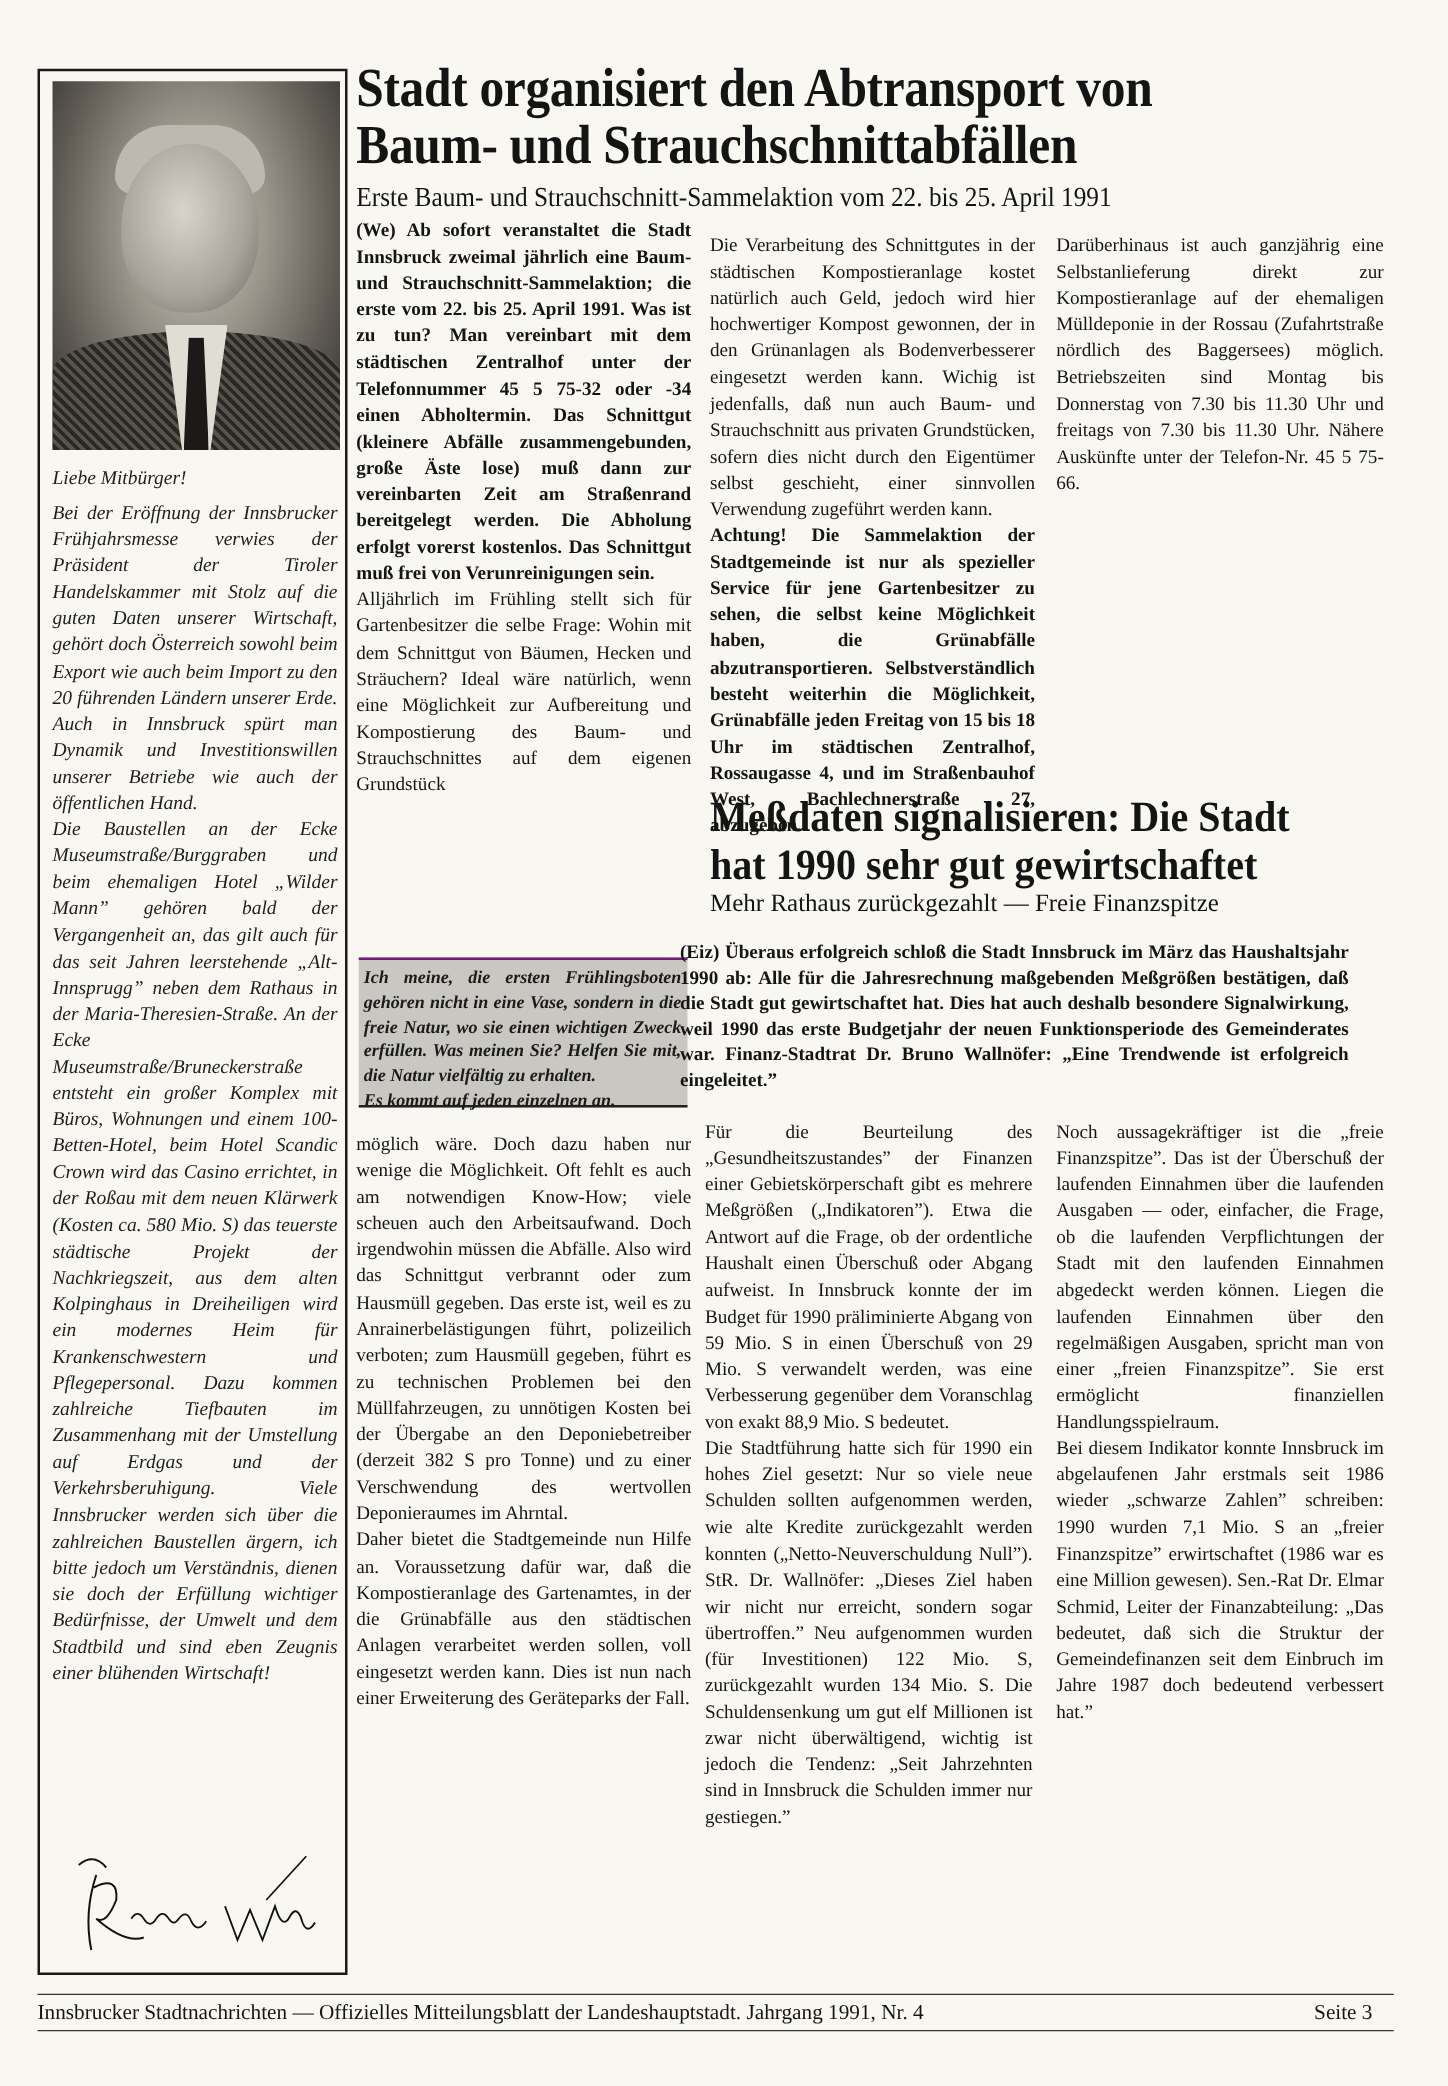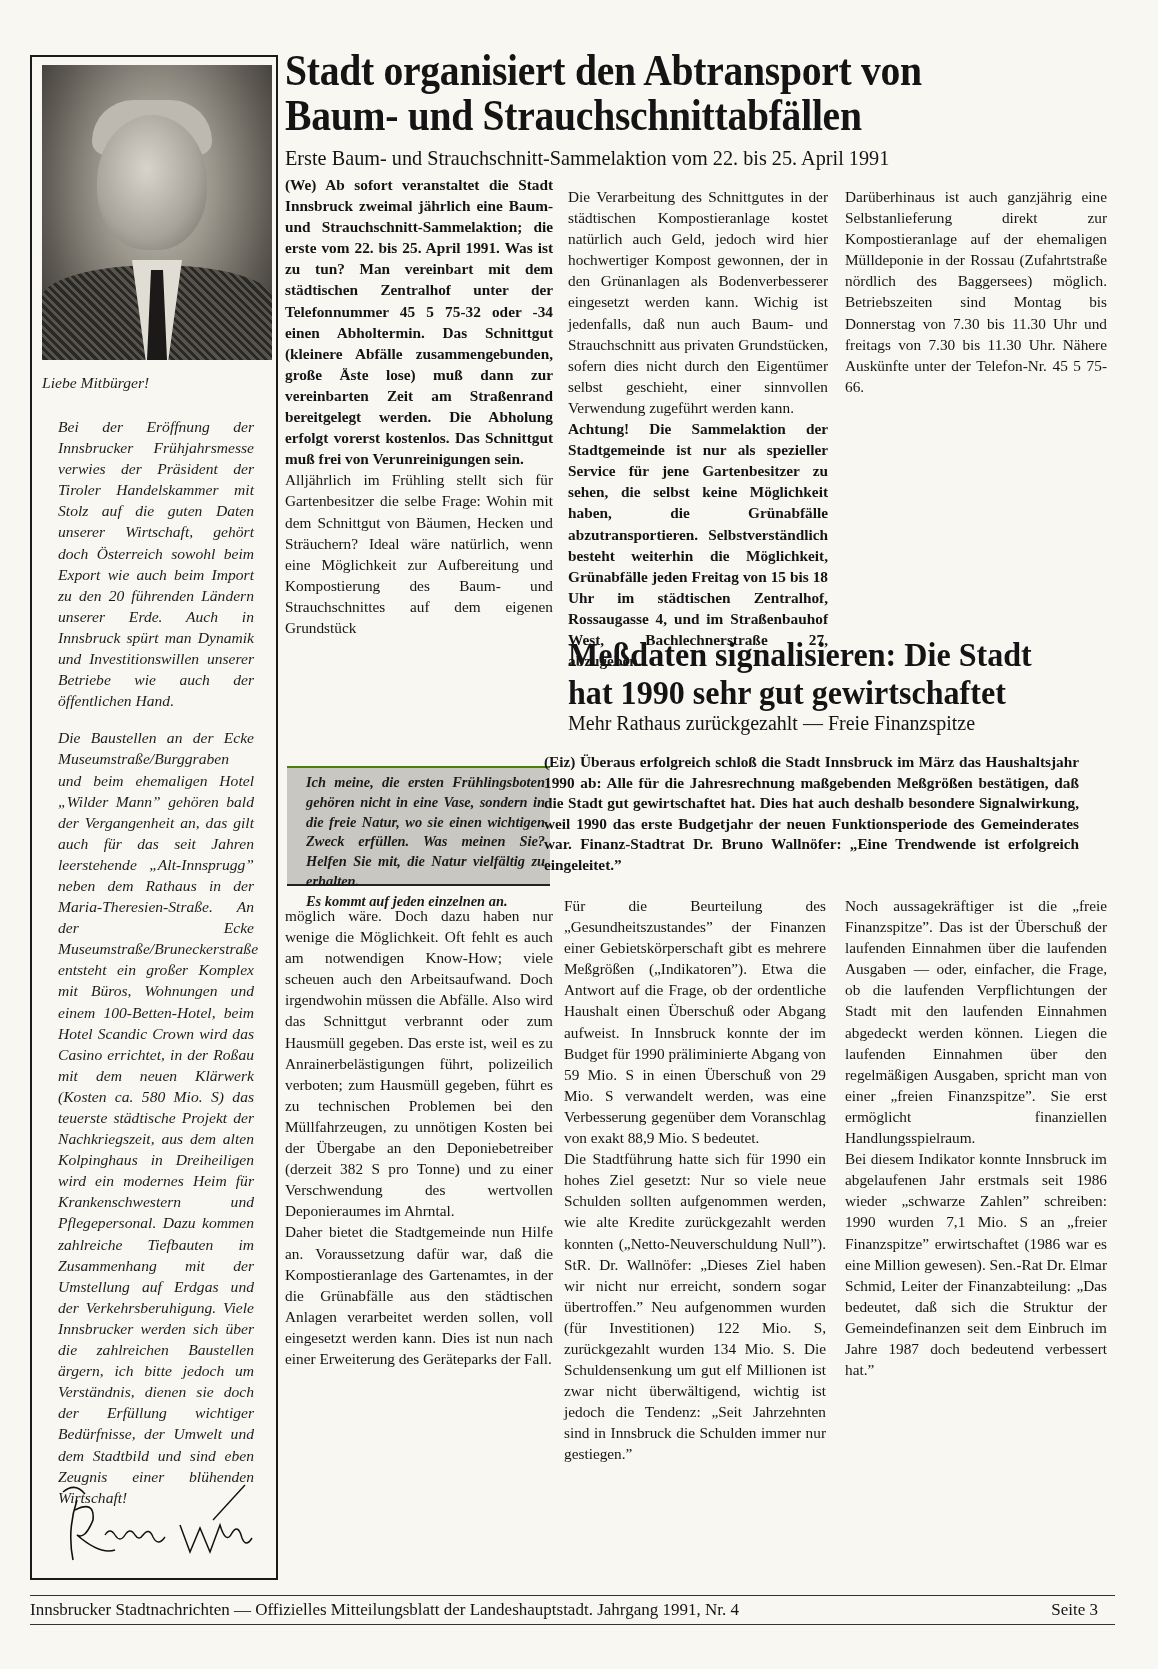--- a/index.html
+++ b/index.html
@@ -21,21 +21,21 @@
   #portrait .face { position:absolute; left:55px; top:50px; width:110px; height:135px; border-radius:50% 50% 45% 45%; background:radial-gradient(ellipse at 45% 40%, #d8d4cc 0%, #a8a39a 60%, #6d6961 100%); }
   #portrait .hair { position:absolute; left:50px; top:35px; width:120px; height:55px; border-radius:60px 60px 20px 20px; background:#bdb9b0; }
   #portrait .suit { position:absolute; left:0; top:200px; width:230px; height:110px; background:repeating-linear-gradient(45deg,#2a2825 0 3px,#56524c 3px 6px); border-radius:50% 50% 0 0 / 30% 30% 0 0; }
   #portrait .shirt { position:absolute; left:90px; top:195px; width:50px; height:110px; background:#e0ddd5; clip-path:polygon(0 0,100% 0,70% 100%,30% 100%); }
   #portrait .tie { position:absolute; left:105px; top:205px; width:20px; height:100px; background:#1c1a18; clip-path:polygon(20% 0,80% 0,100% 90%,50% 100%,0 90%); }
 
   .letter {
     left:42px; width:228px; font-family:"Liberation Serif", serif; font-style:italic;
     font-size:15.6px; line-height:21.1px; text-align:justify; color:#1d1d1d;
   }
-  .letter p { margin:16px; }
+  .letter p { margin:0; }
   #letter-greeting { top:372px; }
   #letter-body { top:400px; }
   #signature { left:45px; top:1480px; width:220px; height:90px; }
 
   
   #headline1 {
     left:285px; top:48px; width:860px; font-family:"Liberation Serif", serif; font-weight:bold;
     font-size:44px; line-height:45px; letter-spacing:-0.3px; transform:scaleX(0.9); transform-origin:left top; white-space:nowrap;
   }
   #subhead1 {
@@ -44,22 +44,22 @@
   .col { font-size:15.3px; line-height:21.1px; text-align:justify; }
   .col p { margin:0; }
   .b { font-weight:bold; }
   #colA1 { left:285px; top:174px; width:268px; }
   #colA2 { left:285px; top:905px; width:268px; }
   #colB { left:568px; top:186px; width:260px; }
   #colC { left:845px; top:186px; width:262px; }
 
   #quote-box {
     left:287px; top:766px; width:263px; height:120px;
-    background:#c9c7c1; border-top:2px solid #4d7c0f; border-bottom:2px solid #222;
-    box-sizing:border-box; padding:5px 5px 0 19px;
+    background:#c9c7c1; border-top:2px solid #701a75; border-bottom:2px solid #222;
+    box-sizing:border-box; padding:5px 5px 0 4px;
     font-style:italic; font-weight:bold; font-size:14.4px; line-height:19.8px; color:#1a1a1a; text-align:justify;
   }
   #quote-box p { margin:0; }
 
   
   #headline2 {
     left:568px; top:635px; width:560px; font-weight:bold; font-size:34.5px; line-height:38px;
     white-space:nowrap; transform:scaleX(0.93); transform-origin:left top;
   }
   #subhead2 { left:568px; top:712px; font-size:20px; line-height:22px; white-space:nowrap; }

